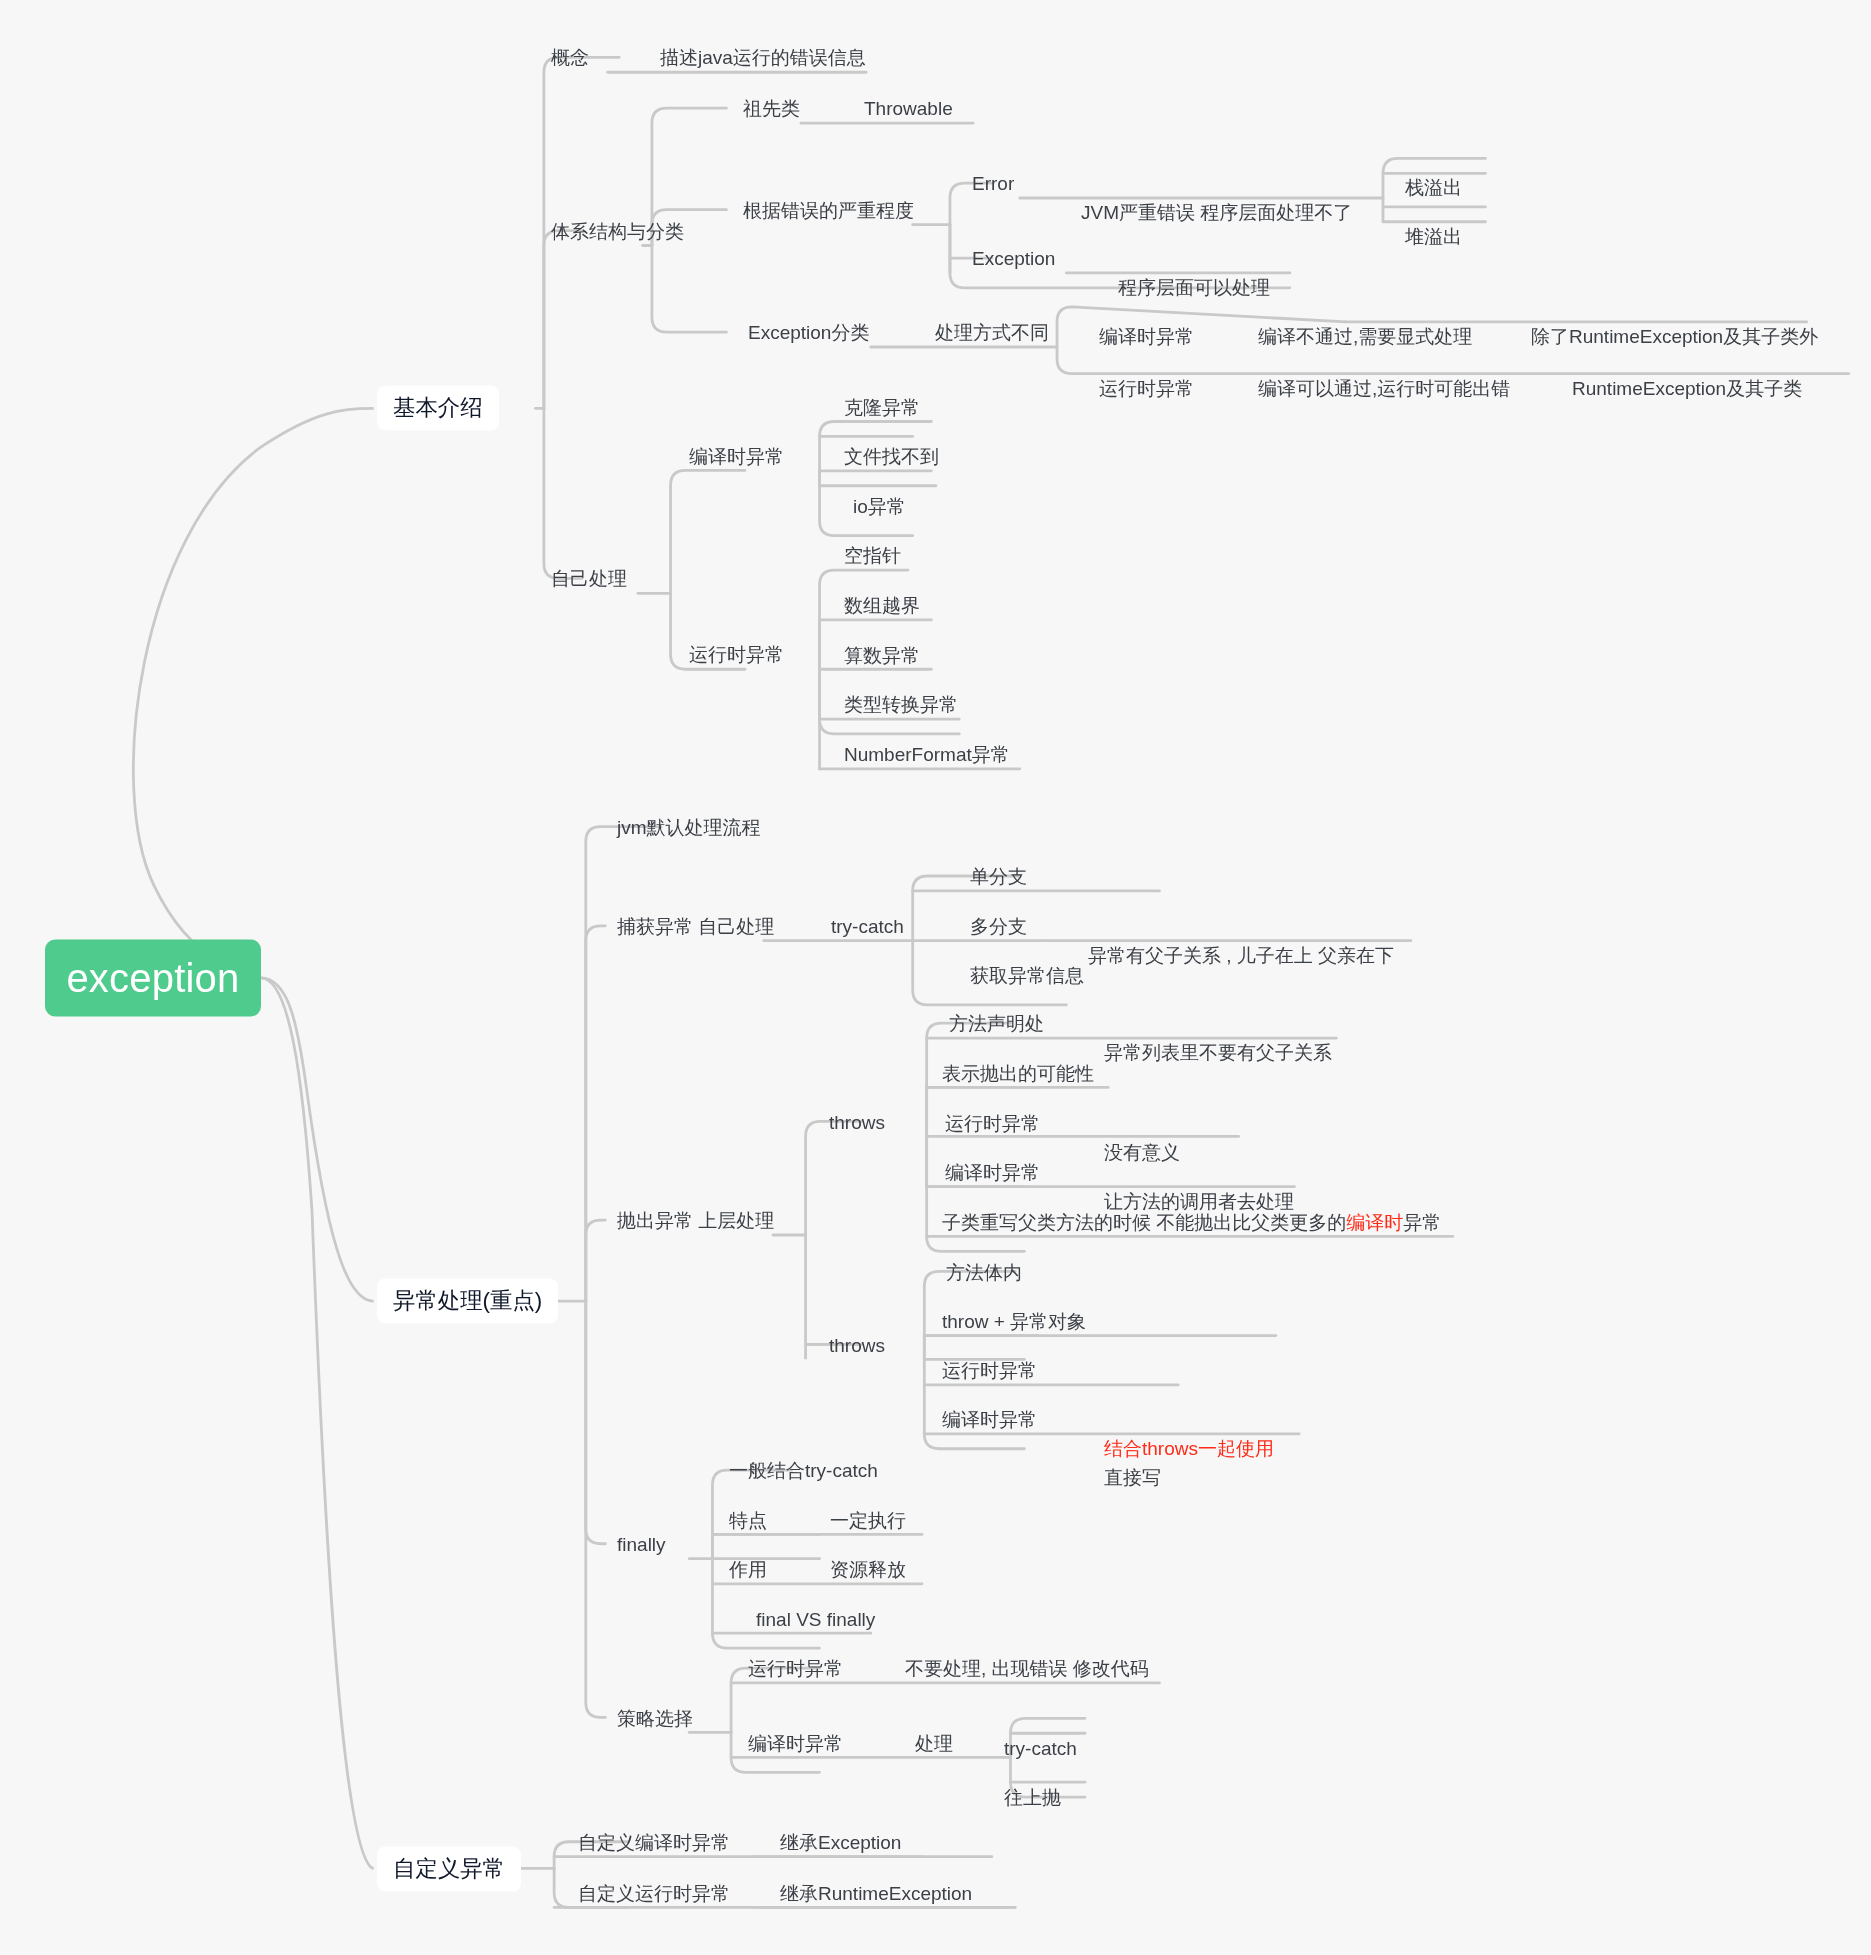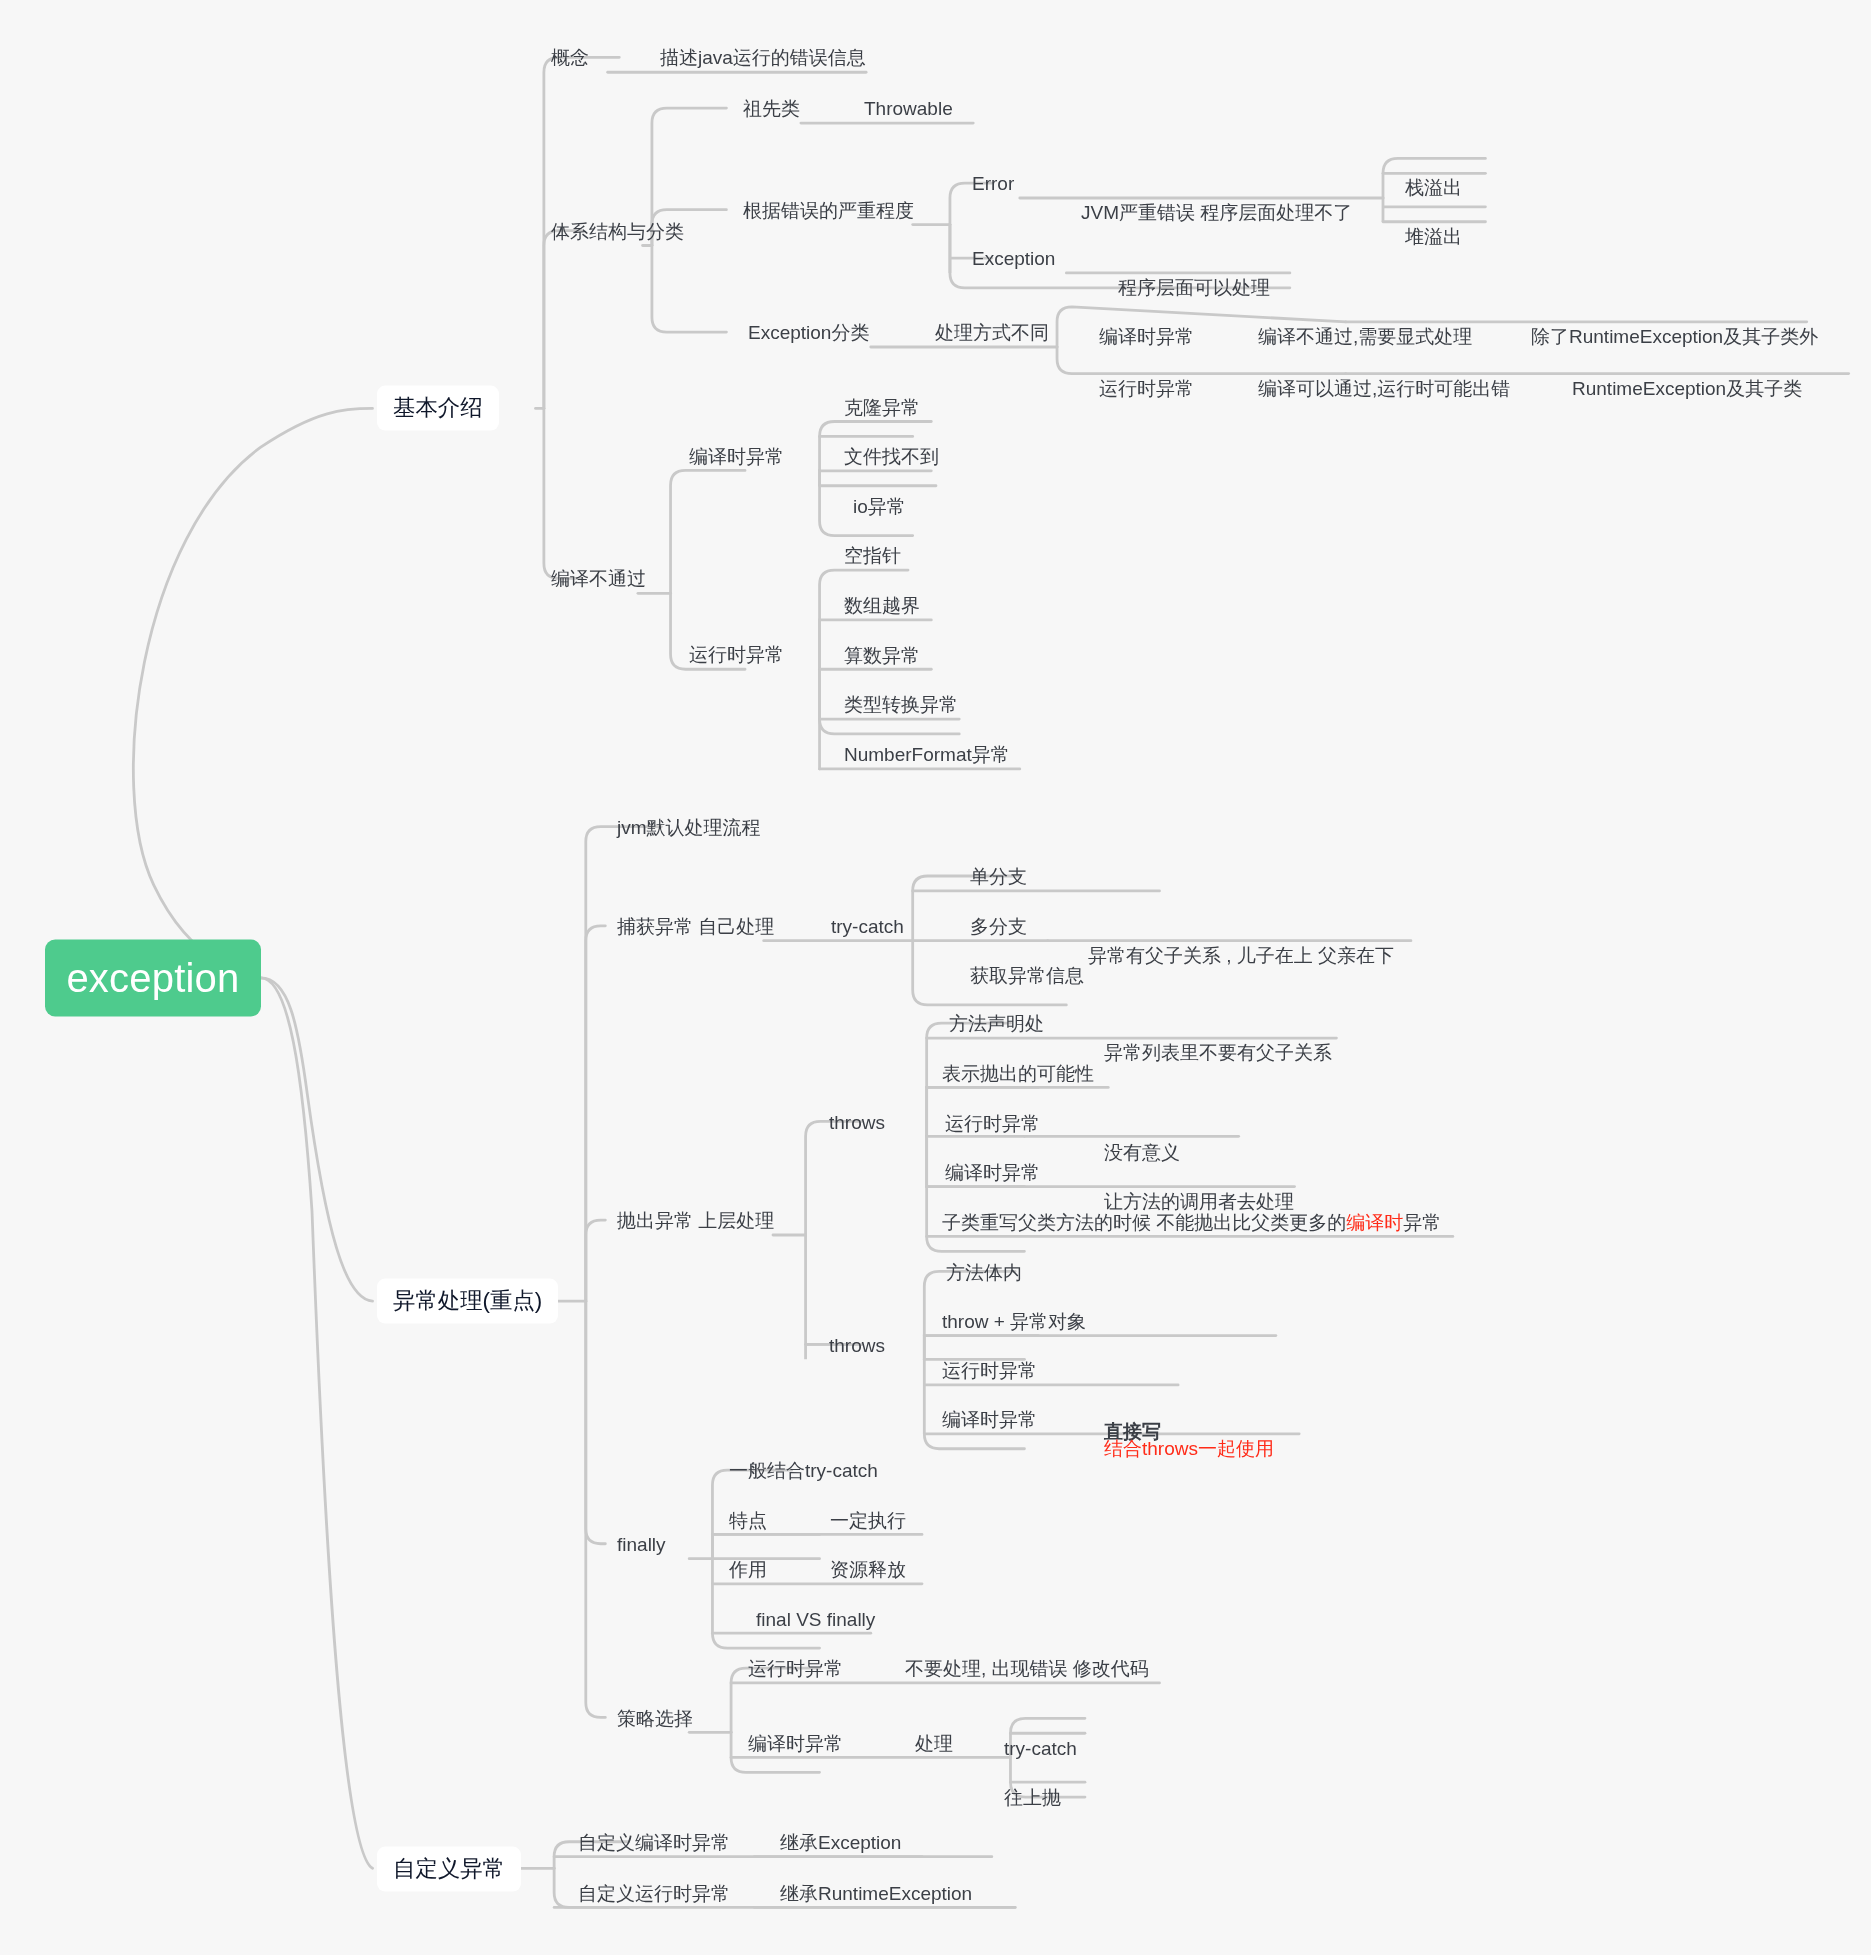--- a/index.html
+++ b/index.html
@@ -195,21 +195,21 @@
 
   <div class="node lvl4" style="left:748px;top:332px;">Exception分类</div>
   <div class="node lvl5" style="left:935px;top:332px;">处理方式不同</div>
   <div class="node lvl6" style="left:1099px;top:307px;">编译时异常</div>
   <div class="node lvl6" style="left:1258px;top:307px;">编译不通过,需要显式处理</div>
   <div class="node lvl6" style="left:1531px;top:307px;">除了RuntimeException及其子类外</div>
   <div class="node lvl6" style="left:1099px;top:359px;">运行时异常</div>
   <div class="node lvl6" style="left:1258px;top:359px;">编译可以通过,运行时可能出错</div>
   <div class="node lvl6" style="left:1572px;top:359px;">RuntimeException及其子类</div>
 
-  <div class="node lvl3" style="left:551px;top:578px;">编译不通过</div>
+  <div class="node lvl3" style="left:551px;top:578px;">自己处理</div>
   <div class="node lvl4" style="left:689px;top:456px;">编译时异常</div>
   <div class="node lvl5" style="left:844px;top:407px;">克隆异常</div>
   <div class="node lvl5" style="left:844px;top:456px;">文件找不到</div>
   <div class="node lvl5" style="left:844px;top:506px;margin-left:9px;">io异常</div>
   <div class="node lvl4" style="left:689px;top:654px;">运行时异常</div>
   <div class="node lvl5" style="left:844px;top:555px;">空指针</div>
   <div class="node lvl5" style="left:844px;top:605px;">数组越界</div>
   <div class="node lvl5" style="left:844px;top:655px;">算数异常</div>
   <div class="node lvl5" style="left:844px;top:704px;">类型转换异常</div>
   <div class="node lvl5" style="left:844px;top:754px;">NumberFormat异常</div>
@@ -232,21 +232,21 @@
   <div class="node lvl5" style="left:945px;top:1172px;">编译时异常</div>
   <div class="node lvl6" style="left:1104px;top:1172px;">让方法的调用者去处理</div>
   <div class="node lvl5" style="left:942px;top:1222px;">
     <span>子类重写父类方法的时候 不能抛出比父类更多的</span><span class="red">编译时</span><span>异常</span>
   </div>
 
   <div class="node lvl4" style="left:829px;top:1345px;">throws</div>
   <div class="node lvl5" style="left:946px;top:1272px;">方法体内</div>
   <div class="node lvl5" style="left:942px;top:1321px;">throw + 异常对象</div>
   <div class="node lvl5" style="left:942px;top:1370px;">运行时异常</div>
-  <div class="node lvl6" style="left:1104px;top:1402px;font-weight:bold;">直接写</div>
+  <div class="node lvl6" style="left:1104px;top:1448px;">直接写</div>
   <div class="node lvl5" style="left:942px;top:1419px;">编译时异常</div>
   <div class="node lvl6 red" style="left:1104px;top:1419px;">结合throws一起使用</div>
 
   <div class="node lvl3" style="left:617px;top:1544px;">finally</div>
   <div class="node lvl4" style="left:729px;top:1470px;">一般结合try-catch</div>
   <div class="node lvl4" style="left:729px;top:1520px;">特点</div>
   <div class="node lvl5" style="left:830px;top:1520px;">一定执行</div>
   <div class="node lvl4" style="left:729px;top:1569px;">作用</div>
   <div class="node lvl5" style="left:830px;top:1569px;">资源释放</div>
   <div class="node lvl4" style="left:729px;top:1619px;margin-left:27px;">final VS finally</div>

